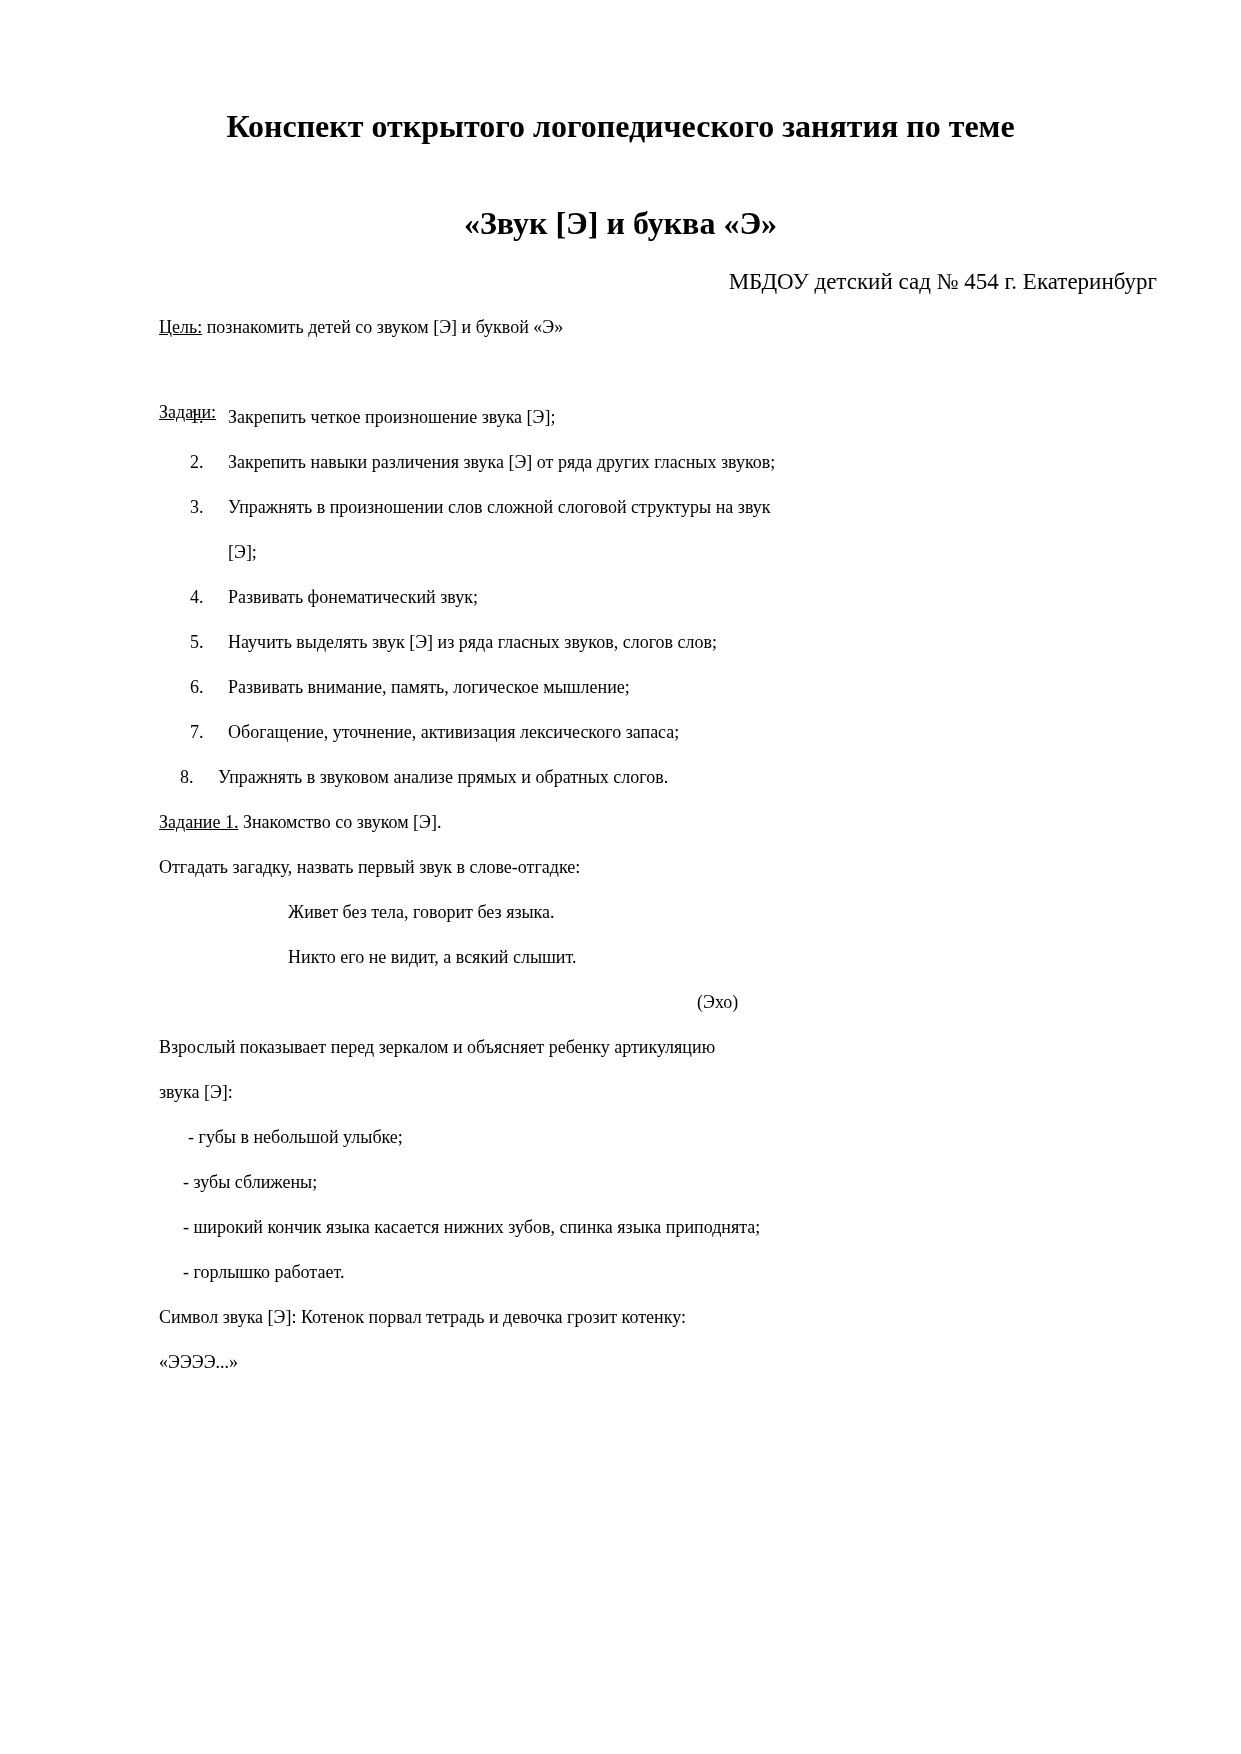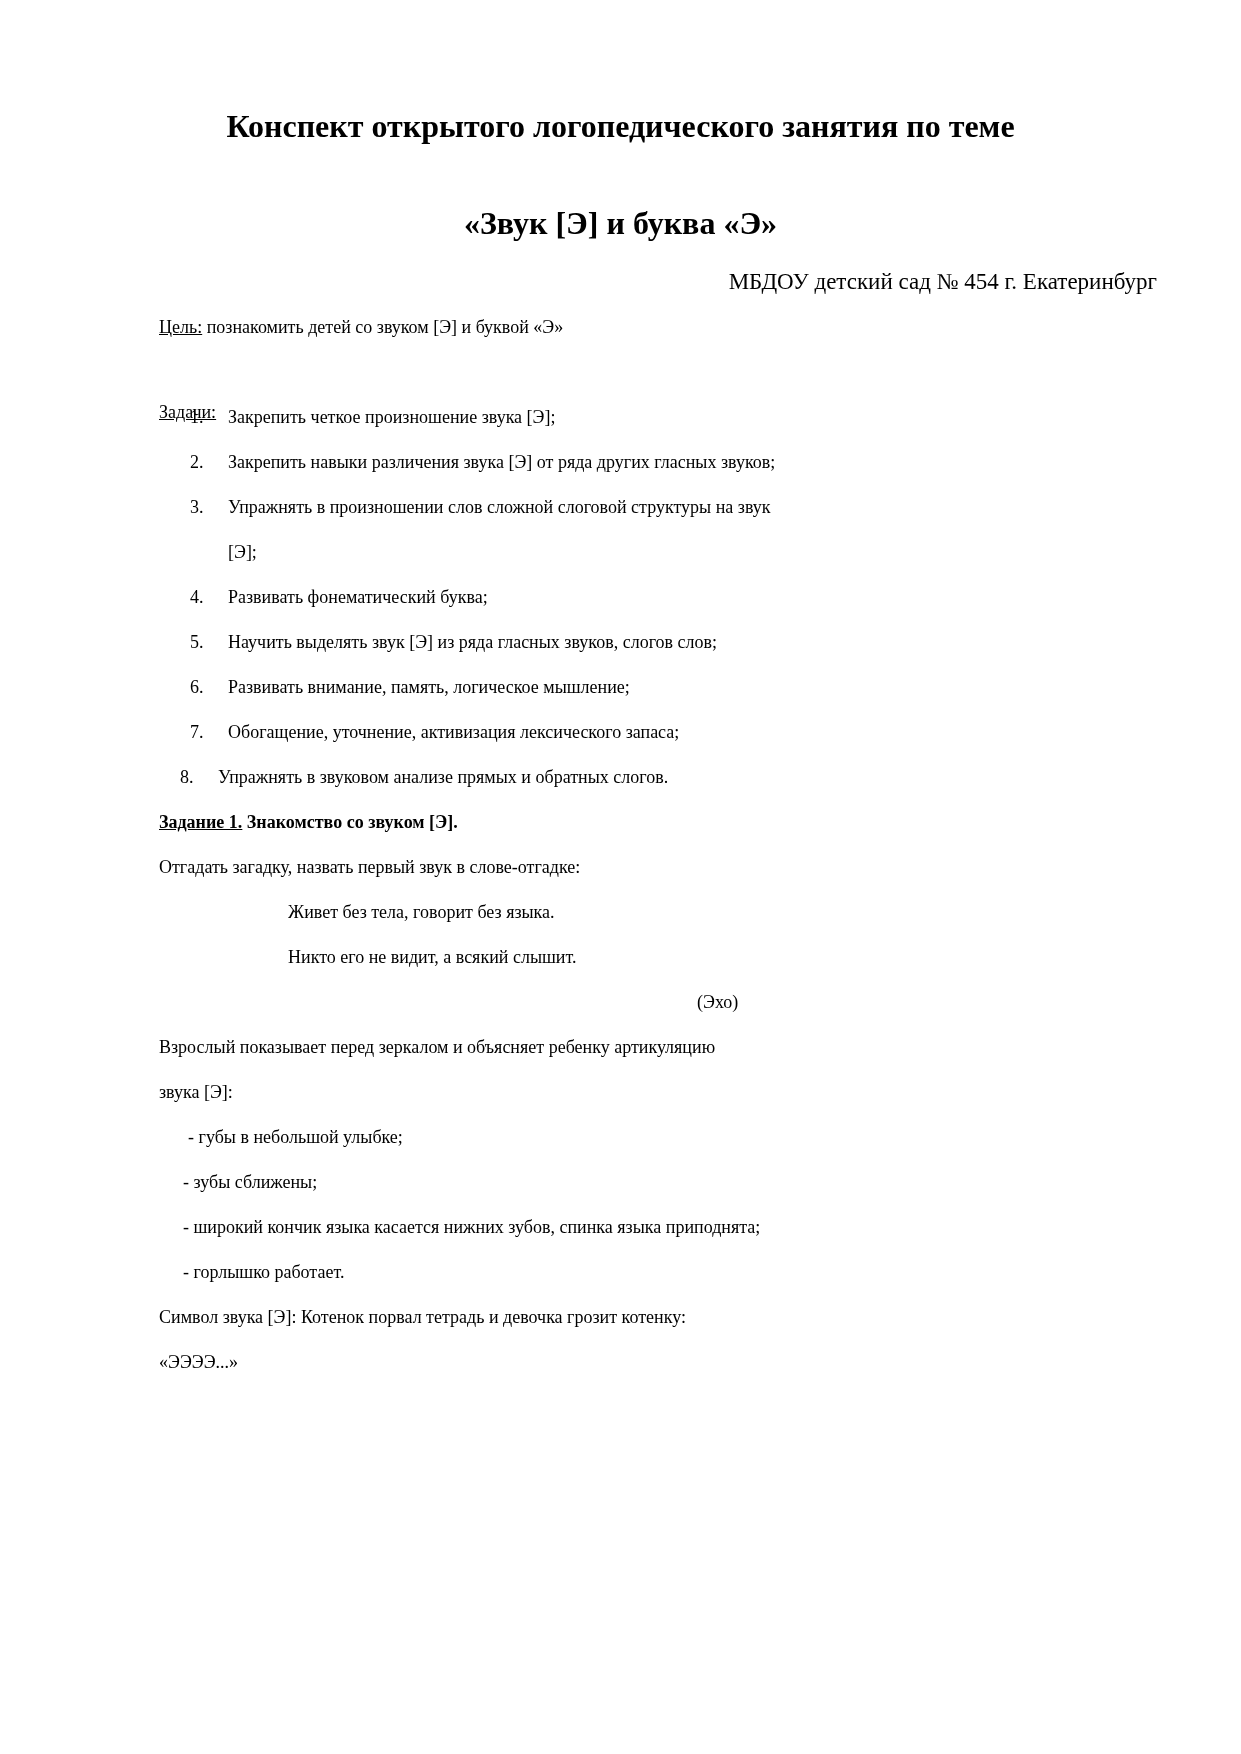--- a/index.html
+++ b/index.html
@@ -34,36 +34,36 @@
     <span class="num">1.</span><span>Закрепить четкое произношение звука [Э];</span>
   </div>
   <div class="line" style="left:190px; top:448px;">
     <span class="num">2.</span><span>Закрепить навыки различения звука [Э] от ряда других гласных звуков;</span>
   </div>
   <div class="line" style="left:190px; top:493px;">
     <span class="num">3.</span><span>Упражнять в произношении слов сложной слоговой структуры на звук</span>
   </div>
   <div class="line" style="left:228px; top:538px;">[Э];</div>
   <div class="line" style="left:190px; top:583px;">
-    <span class="num">4.</span><span>Развивать фонематический буква;</span>
+    <span class="num">4.</span><span>Развивать фонематический звук;</span>
   </div>
   <div class="line" style="left:190px; top:628px;">
     <span class="num">5.</span><span>Научить выделять звук [Э] из ряда гласных звуков, слогов слов;</span>
   </div>
   <div class="line" style="left:190px; top:673px;">
     <span class="num">6.</span><span>Развивать внимание, память, логическое мышление;</span>
   </div>
   <div class="line" style="left:190px; top:718px;">
     <span class="num">7.</span><span>Обогащение, уточнение, активизация лексического запаса;</span>
   </div>
   <div class="line" style="left:180px; top:763px;">
     <span class="num">8.</span><span>Упражнять в звуковом анализе прямых и обратных слогов.</span>
   </div>
 
-  <div class="line" style="left:159px; top:808px;font-weight:bold;">
+  <div class="line" style="left:159px; top:808px;">
     <span class="u">Задание 1.</span><span> Знакомство со звуком [Э].</span>
   </div>
   <div class="line" style="left:159px; top:853px;">Отгадать загадку, назвать первый звук в слове-отгадке:</div>
 
   <div class="line" style="left:288px; top:898px;">Живет без тела, говорит без языка.</div>
   <div class="line" style="left:288px; top:943px;">Никто его не видит, а всякий слышит.</div>
   <div class="line" style="left:697px; top:988px;">(Эхо)</div>
 
   <div class="line" style="left:159px; top:1033px;">Взрослый показывает перед зеркалом и объясняет ребенку артикуляцию</div>
   <div class="line" style="left:159px; top:1078px;">звука [Э]:</div>

